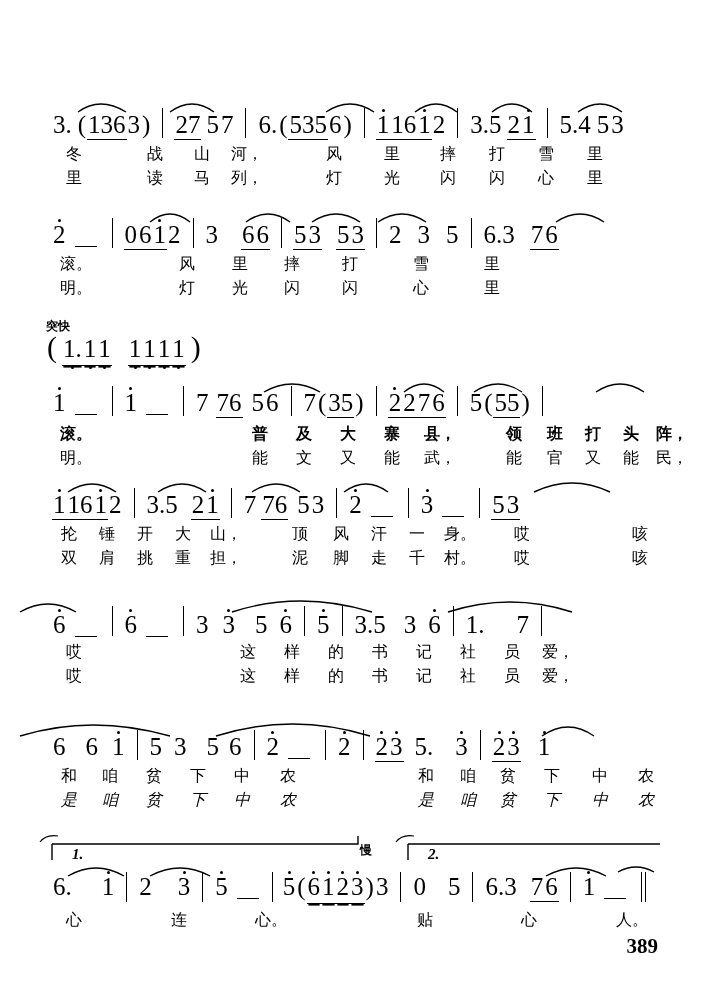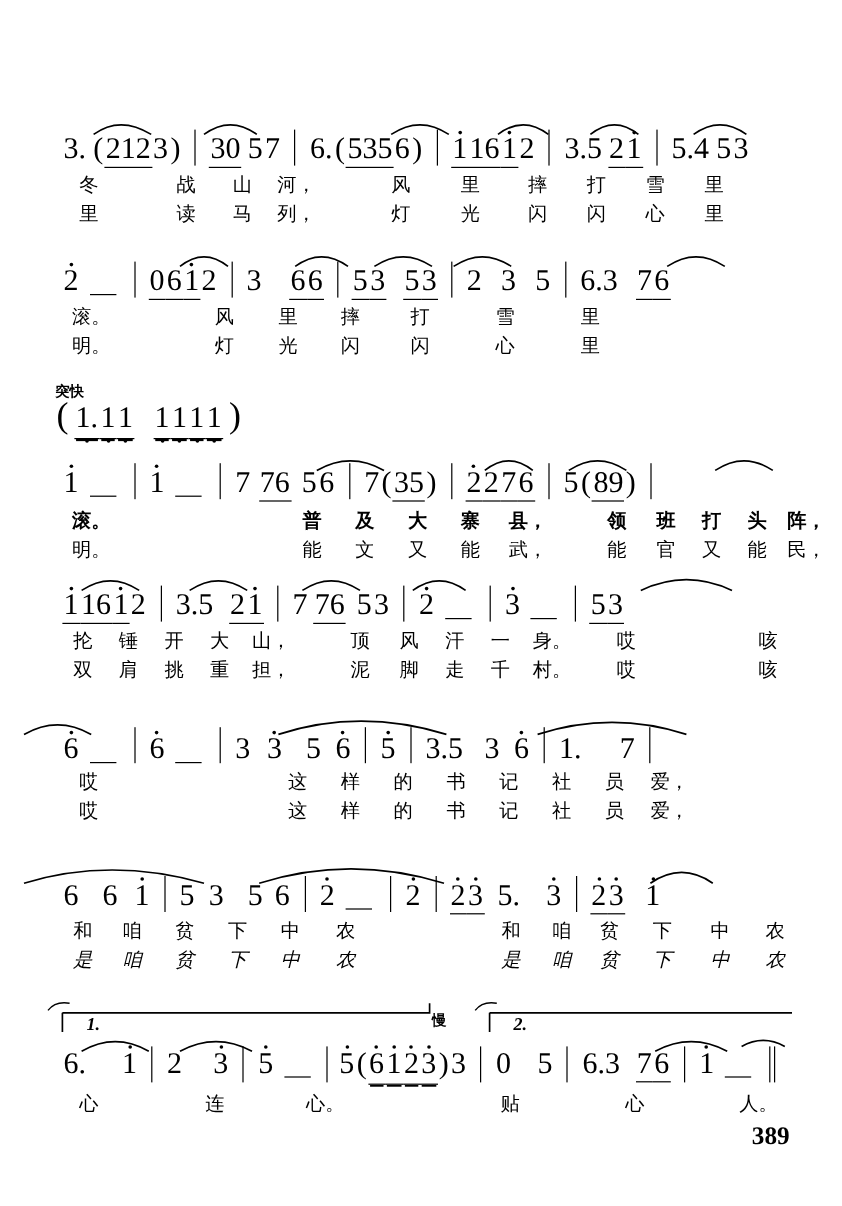--- a/index.html
+++ b/index.html
@@ -128,23 +128,23 @@
     <svg class="arcs" width="702" height="40">
       <path d="M78 20 Q100 4 126 20" stroke="#000" fill="none" stroke-width="1.4"></path>
       <path d="M170 20 Q192 4 214 20" stroke="#000" fill="none" stroke-width="1.4"></path>
       <path d="M326 20 Q350 4 374 20" stroke="#000" fill="none" stroke-width="1.4"></path>
       <path d="M415 20 Q436 4 457 20" stroke="#000" fill="none" stroke-width="1.4"></path>
       <path d="M492 20 Q512 4 532 20" stroke="#000" fill="none" stroke-width="1.4"></path>
       <path d="M578 20 Q600 4 622 20" stroke="#000" fill="none" stroke-width="1.4"></path>
     </svg>
     <div style="position:absolute; left:52px; top:16px; white-space:nowrap;">
       <span class="num">3.</span>
-      <span class="num">(</span><span class="num beam1">212</span><span class="num">3</span><span class="num">)</span>
-      <span class="bar"></span>
-      <span class="num beam1">30</span>
+      <span class="num">(</span><span class="num beam1">136</span><span class="num">3</span><span class="num">)</span>
+      <span class="bar"></span>
+      <span class="num beam1">27</span>
       <span class="num">5</span><span class="num">7</span>
       <span class="bar"></span>
       <span class="num">6.</span><span class="num">(</span><span class="num beam1">535</span><span class="num">6</span><span class="num">)</span>
       <span class="bar"></span>
       <span class="num beam1 dot-up">1</span><span class="num beam1">16</span><span class="num beam1 dot-up">1</span><span class="num">2</span>
       <span class="bar"></span>
       <span class="num">3.5</span>
       <span class="num beam1">2</span><span class="num beam1 dot-up">1</span>
       <span class="bar"></span>
       <span class="num">5.4</span>
@@ -243,21 +243,21 @@
       <span class="num dot-up">1</span>
       <span class="dash"></span>
       <span class="bar"></span>
       <span class="num">7</span><span class="num beam1" style="margin-left:6px">76</span>
       <span class="num" style="margin-left:4px">5</span><span class="num">6</span>
       <span class="bar"></span>
       <span class="num">7</span><span class="num">(</span><span class="num beam1">35</span><span class="num">)</span>
       <span class="bar"></span>
       <span class="num beam1 dot-up">2</span><span class="num beam1">2</span><span class="num beam1">7</span><span class="num beam1">6</span>
       <span class="bar"></span>
-      <span class="num">5</span><span class="num">(</span><span class="num beam1">89</span><span class="num">)</span>
+      <span class="num">5</span><span class="num">(</span><span class="num beam1">55</span><span class="num">)</span>
       <span class="bar"></span>
     </div>
     <div style="position:absolute; left:52px; top:106px; white-space:nowrap;font-weight:bold;">
       <span class="lyr" style="width:48px">滚。</span>
       <span class="lyr" style="width:40px; margin-left:136px">普</span>
       <span class="lyr" style="width:40px">及</span>
       <span class="lyr" style="width:40px">大</span>
       <span class="lyr" style="width:40px">寨</span>
       <span class="lyr" style="width:48px">县，</span>
       <span class="lyr" style="width:40px; margin-left:26px">领</span>

